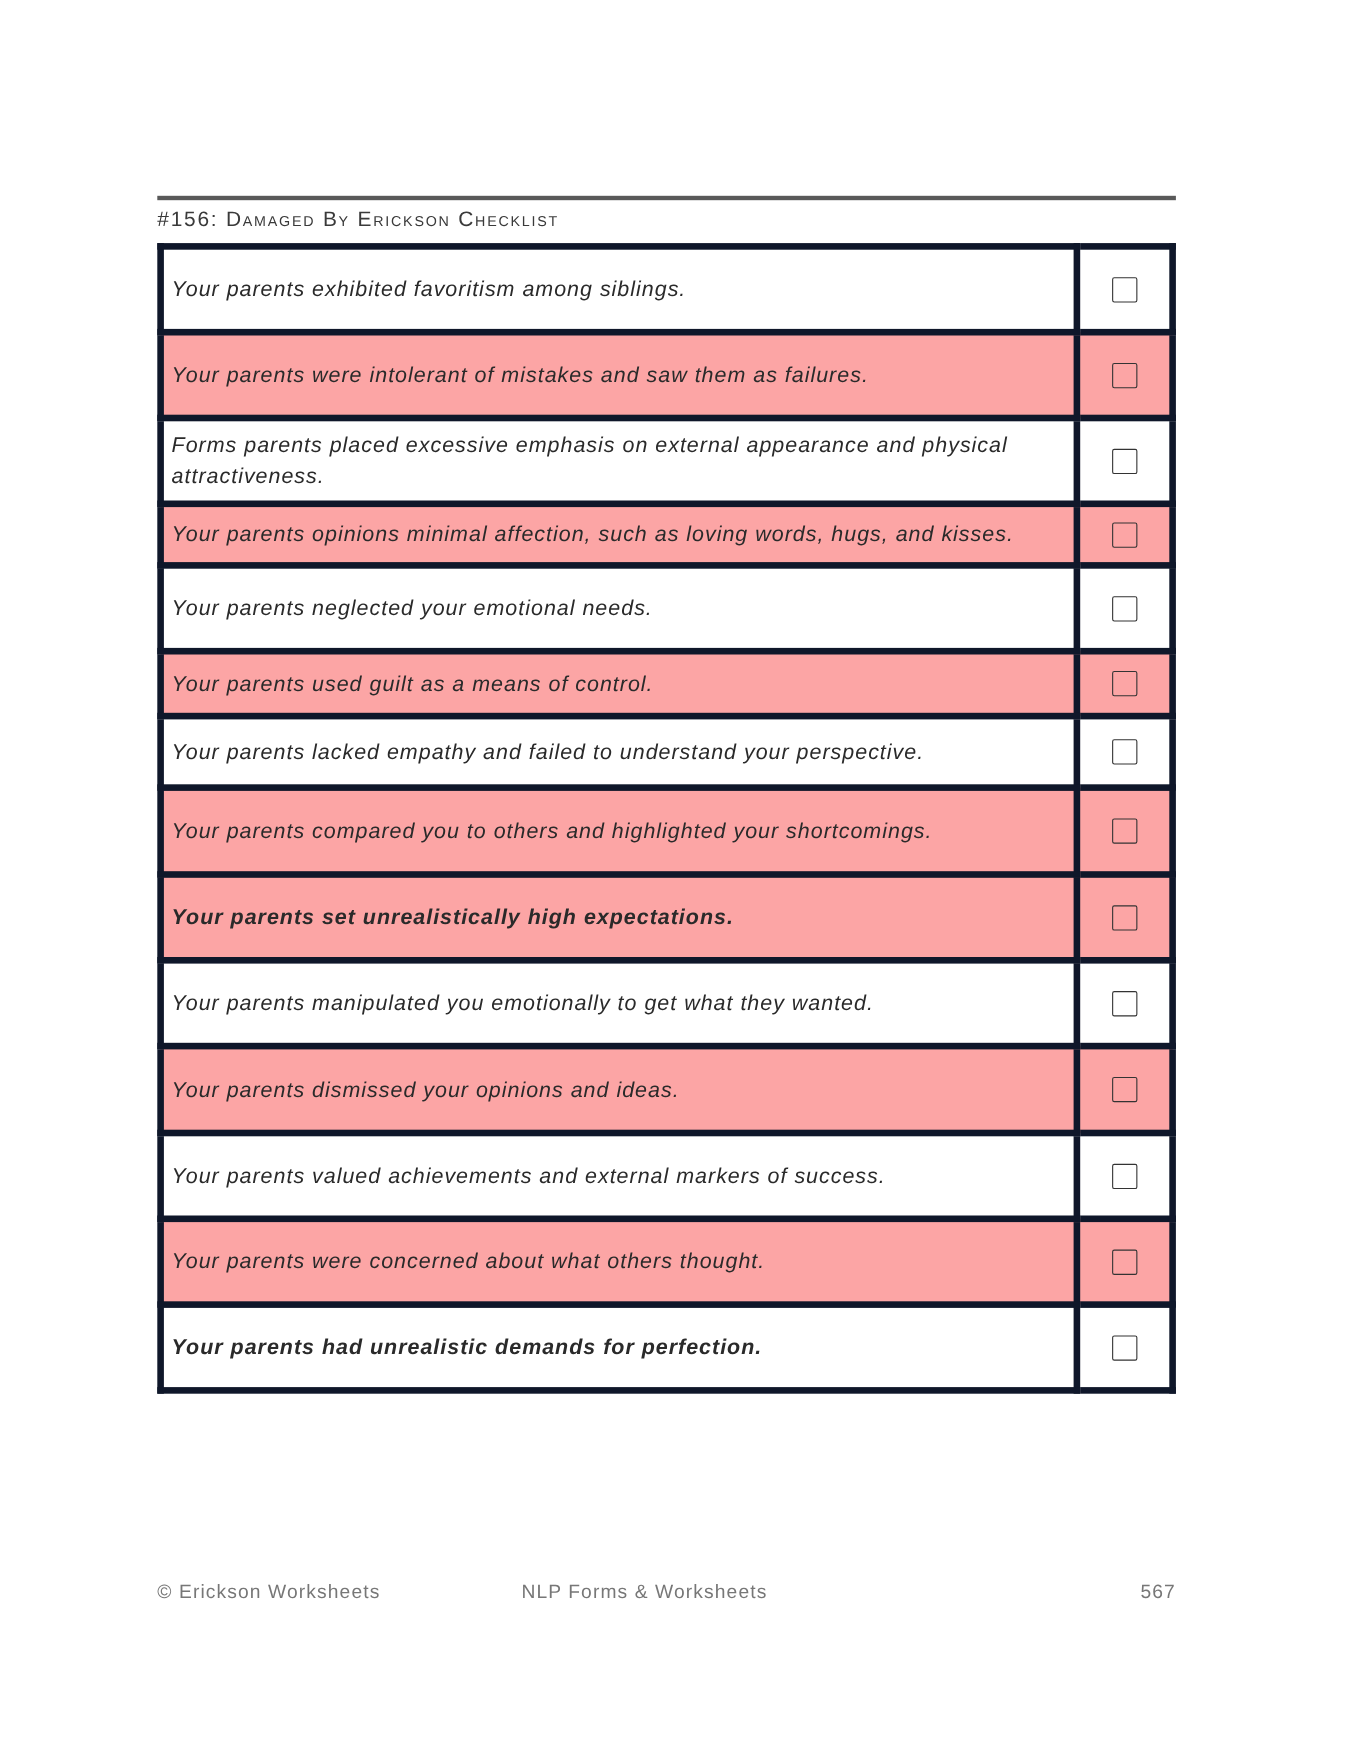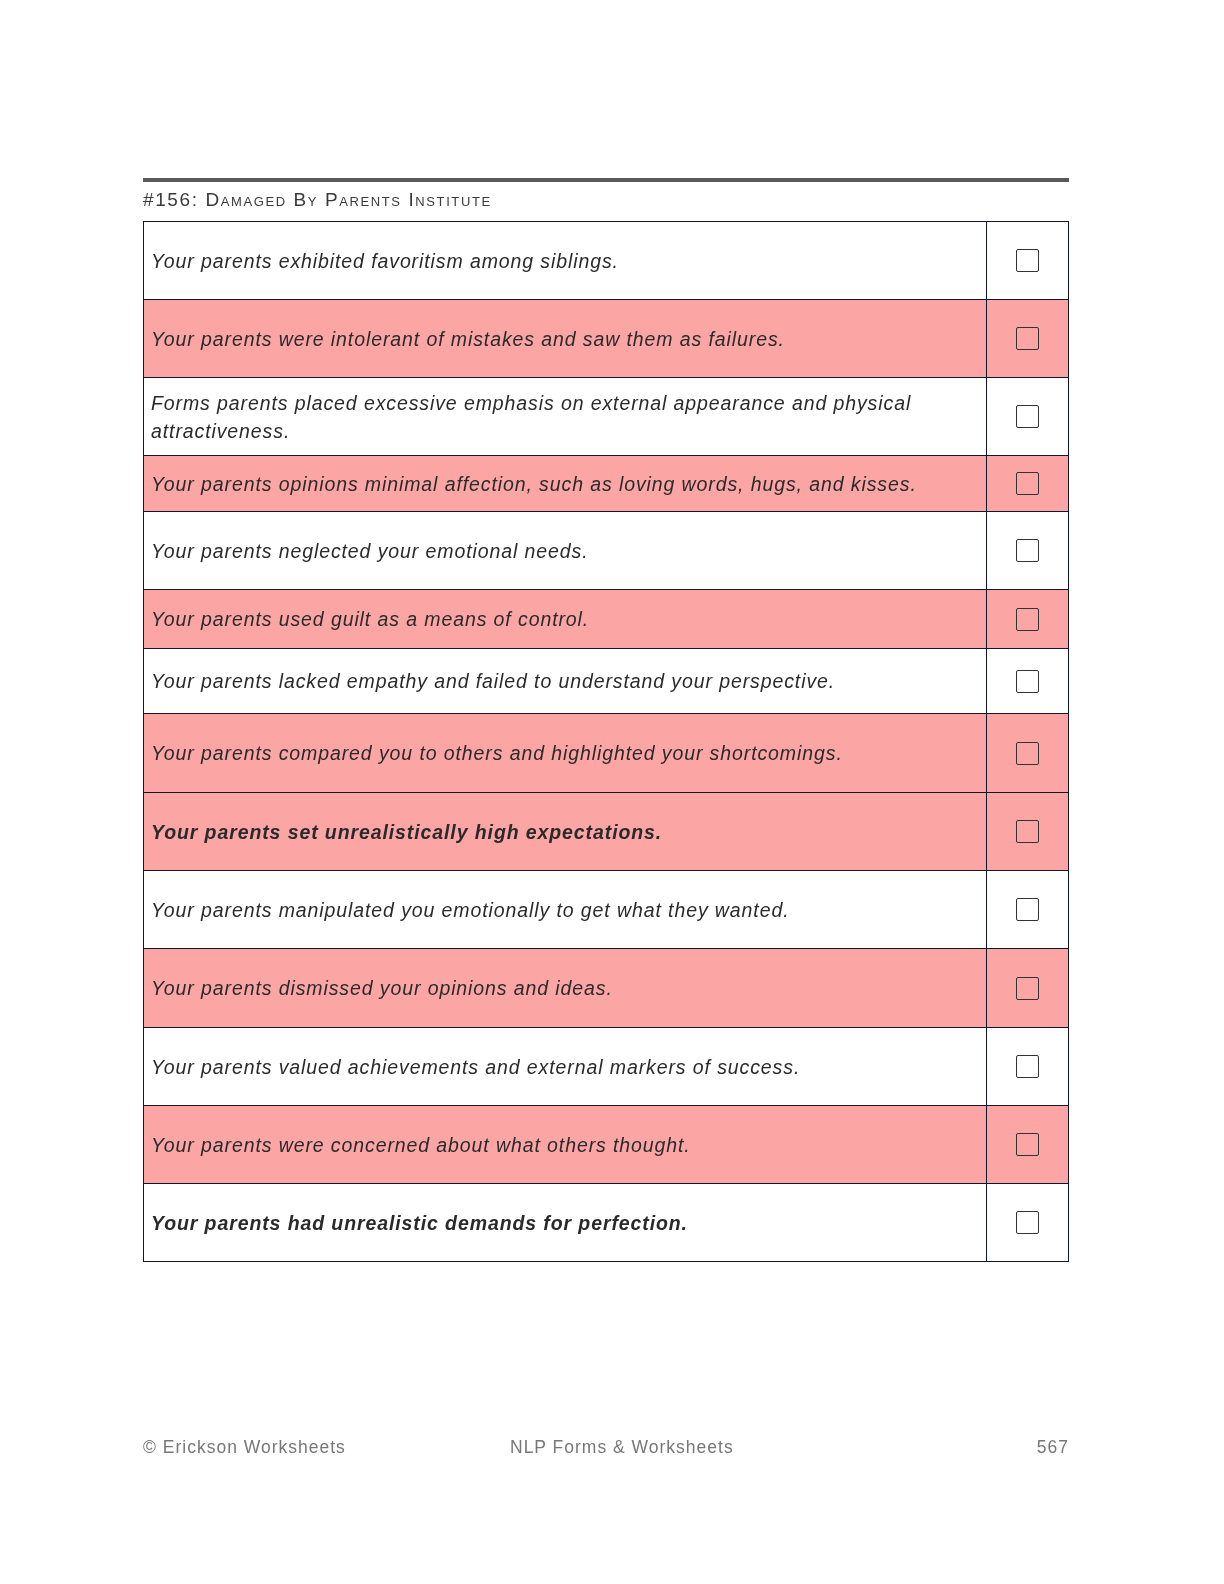--- a/index.html
+++ b/index.html
@@ -1,37 +1,37 @@
 <!DOCTYPE html>
 <html><head>
   <meta charset="utf-8">
   <style>
     html, body { margin: 0; padding: 0; background: #ffffff; }
     body { width: 1224px; height: 1584px; position: relative; font-family: "Liberation Sans", "DejaVu Sans", sans-serif; color: #2b2b2b; }
     .page { position: absolute; left: 143px; top: 178px; width: 926px; }
     .top-rule { height: 4px; background: #595959; width: 926px; }
     .title { margin-top: 5px; font-size: 19px; letter-spacing: 1.6px; color: #3a3a3a; font-variant: small-caps; height: 34px; line-height: 26px; }
     table.checklist { border-collapse: collapse; width: 926px; table-layout: fixed; }
-    table.checklist td { border: 1px solid #0f172a; padding: 0; vertical-align: middle; }
+    table.checklist td { border: 6px solid #0f172a; padding: 0; vertical-align: middle; }
     td.text-cell { padding-left: 7px !important; padding-right: 40px !important; font-style: italic; font-size: 19.5px; letter-spacing: 0.9px; line-height: 28px; color: #2a2a2a; }
     td.box-cell { width: 81px; text-align: center; }
     tr.row-white td { background: #ffffff; }
     tr.row-gray td { background: #fca5a5; }
     .checkbox { display: inline-block; width: 21px; height: 21px; border: 1.5px solid #333; border-radius: 2px; background: transparent; vertical-align: middle; cursor: pointer; }
     .footer { position: absolute; top: 1437px; left: 143px; width: 926px; font-size: 17.5px; letter-spacing: 1px; color: #777; }
     .footer .left { position: absolute; left: 0; }
-    .footer .center { position: absolute; left: 367px; }
+    .footer .center { position: absolute; left: 331px; }
     .footer .right { position: absolute; right: 0; }
   </style>
 </head>
 <body>
 
 <div class="page">
   <div class="top-rule"></div>
-  <div class="title">#156: Damaged By Parents Institute</div>
+  <div class="title">#156: Damaged By Erickson Checklist</div>
   <table class="checklist">
     <tbody id="checklist-body">
         <tr class="row-white" style="height: 78px;">
           <td class="text-cell">Your parents exhibited favoritism among siblings.</td>
           <td class="box-cell"><span class="checkbox" role="checkbox" aria-checked="false"></span></td>
         </tr>
         <tr class="row-gray" style="height: 78px;">
           <td class="text-cell">Your parents were intolerant of mistakes and saw them as failures.</td>
           <td class="box-cell"><span class="checkbox" role="checkbox" aria-checked="false"></span></td>
         </tr>

